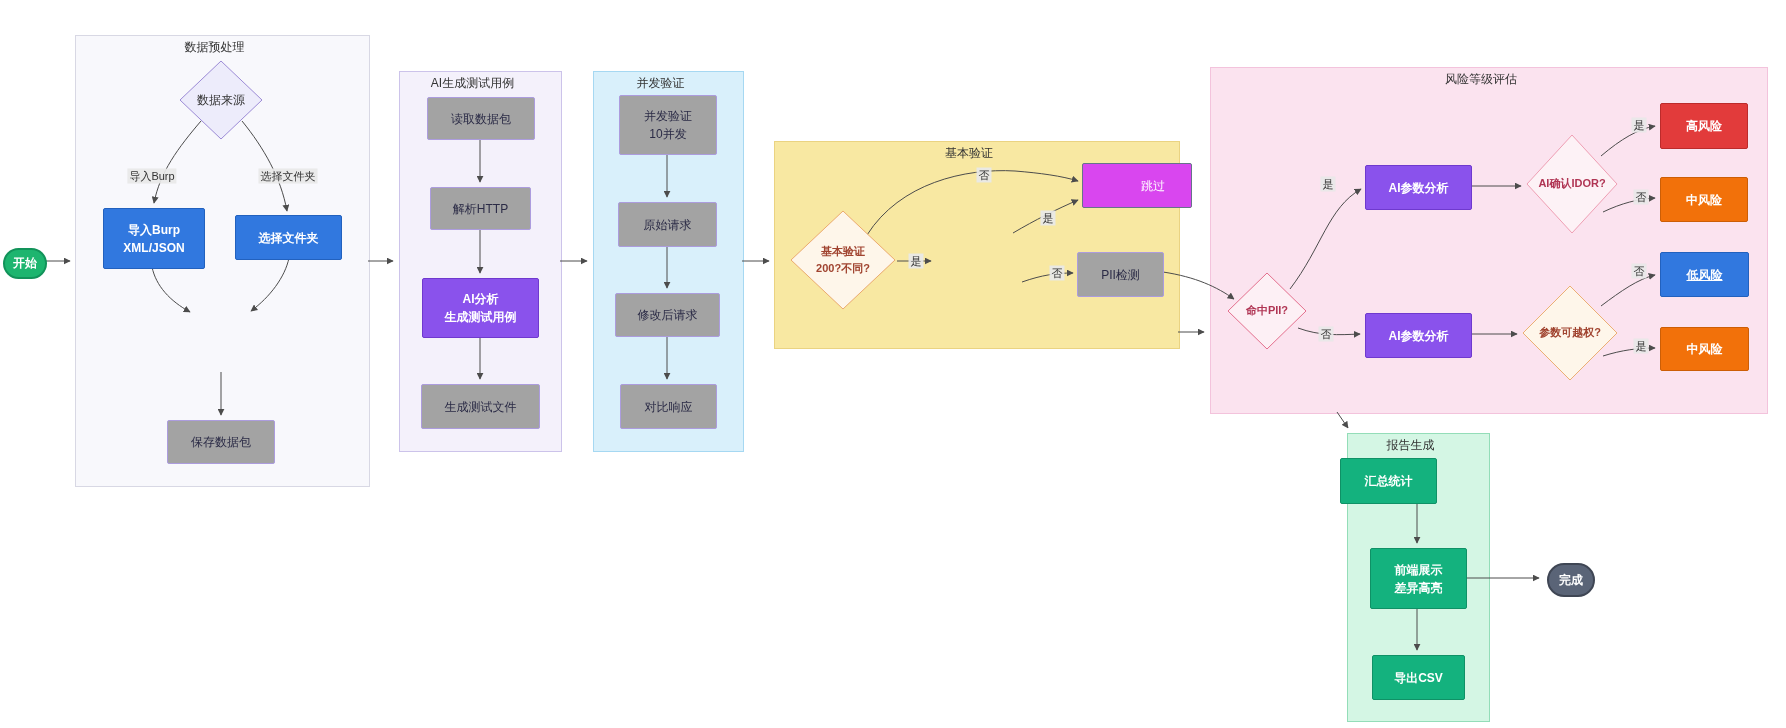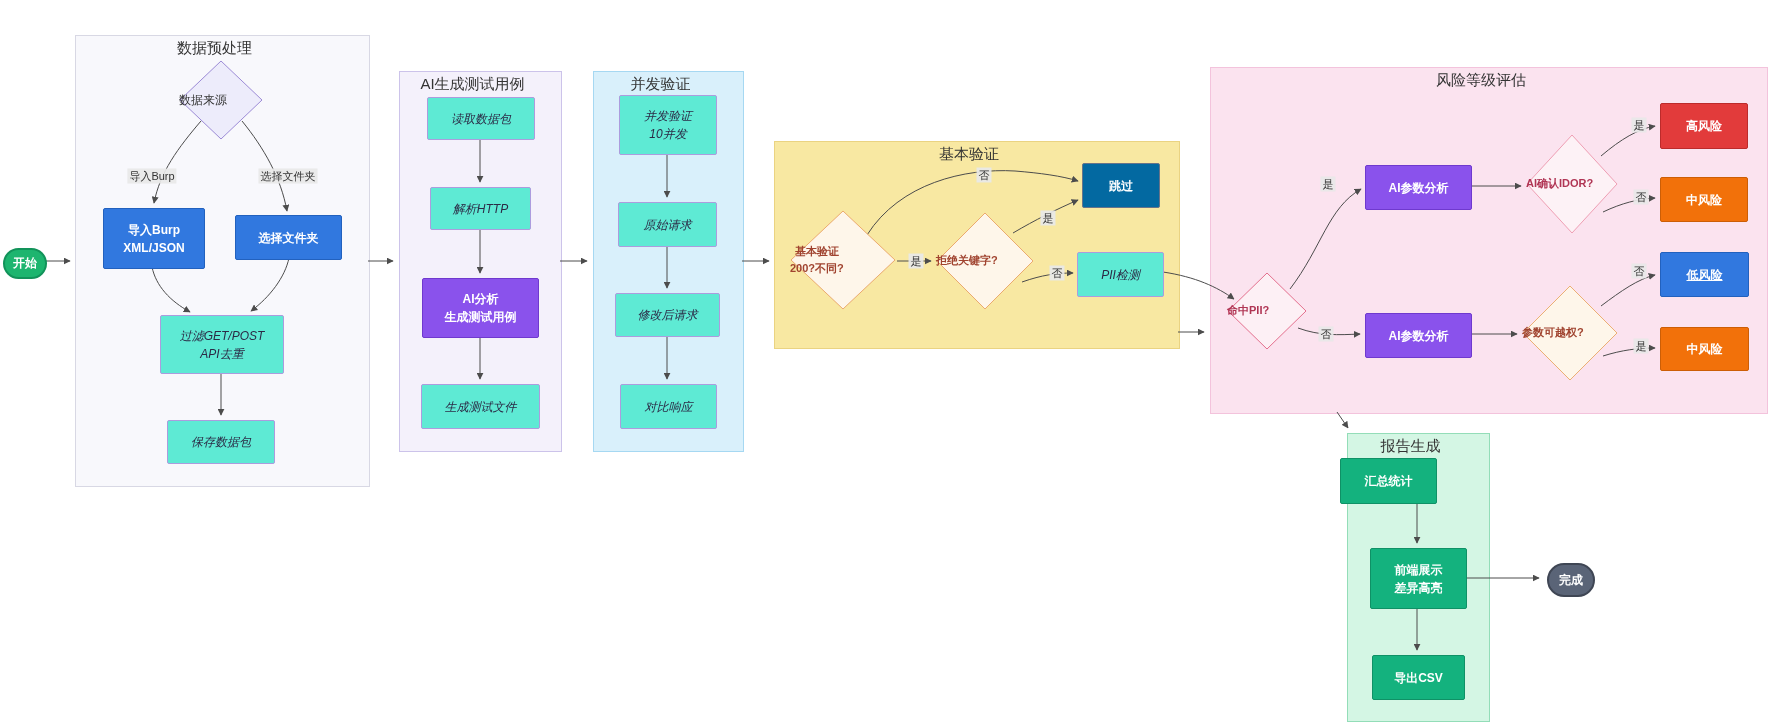--- a/index.html
+++ b/index.html
@@ -2,35 +2,35 @@
 <html><head>
 <meta charset="utf-8">
 <style>
   html,body{margin:0;padding:0;background:#fff;}
   #canvas{
     position:relative; width:1786px; height:728px; background:#ffffff;
     font-family:"Liberation Sans","DejaVu Sans",sans-serif; overflow:hidden;
   }
   .grp{position:absolute; z-index:0; border:1px solid;}
   .gtitle{position:absolute; top:3px; left:0; right:16px; text-align:center;
-          font-size:15px; color:#333; z-index:2;}
+          font-size:12px; color:#333; z-index:2;}
   #edges{position:absolute; left:0; top:0; z-index:1; pointer-events:none;}
   .node{position:absolute; z-index:2; display:flex; align-items:center; justify-content:center;
         text-align:center; font-size:12px; color:#2b2b46; border:1px solid;
         white-space:pre-line; line-height:1.5; border-radius:2px;}
-  .lav{background:#5eead4; border-color:#AC9CDE;font-style:italic;}
+  .lav{background:#a3a3a3; border-color:#AC9CDE;}
   .blue{background:#3178DF; border-color:#2261BE; color:#fff; font-weight:bold;}
   .purple{background:#8A52EC; border-color:#6F39CE; color:#fff; font-weight:bold;}
   .greenn{background:#14B27E; border-color:#0F9166; color:#fff; font-weight:bold;}
   .redn{background:#E23B3B; border-color:#BC2B2B; color:#fff; font-weight:bold;text-align:center;}
   .orangen{background:#F2710A; border-color:#CC5E06; color:#fff; font-weight:bold;}
-  .grayn{background:#0369a1; border-color:#66738A; color:#fff; font-weight:bold;}
+  .grayn{background:#d946ef; border-color:#66738A; color:#fff; font-weight:normal;padding-left:32px;}
   .pill{position:absolute; z-index:2; border-radius:999px; display:flex; align-items:center;
         justify-content:center; font-size:12px; font-weight:bold; color:#fff; border:2px solid;}
-  .diamond{position:absolute; z-index:2; display:flex; align-items:center; justify-content:flex-start;}
+  .diamond{position:absolute; z-index:2; display:flex; align-items:center; justify-content:center;}
   .diamond svg{position:absolute; left:0; top:0;}
   .dlbl{position:relative; z-index:1; font-size:11px; font-weight:600; text-align:center;
         white-space:pre-line; line-height:1.55;}
   .elabel{position:absolute; z-index:3; transform:translate(-50%,-50%);
           background:rgba(232,232,232,0.92); font-size:11px; color:#333; padding:0 2px;
           white-space:nowrap;}
 </style>
 </head>
 <body>
 
@@ -103,22 +103,20 @@
 
   <div class="diamond" style="left:179px;top:60px;width:84px;height:80px;">
     <svg width="84" height="80">
       <polygon points="42,1 83,40 42,79 1,40" fill="#EDECFB" stroke="#9C8BD6"></polygon>
     </svg>
     <div class="dlbl" style="color:#333;font-weight:400;font-size:12px;">数据来源</div>
   </div>
   <div class="node blue" style="left:103px;top:208px;width:100px;height:59px;">导入Burp
 XML/JSON</div>
   <div class="node blue" style="left:235px;top:215px;width:105px;height:43px;">选择文件夹</div>
-  <div class="node lav" style="left:160px;top:315px;width:122px;height:57px;">过滤GET/POST
-API去重</div>
   <div class="node lav" style="left:167px;top:420px;width:106px;height:42px;">保存数据包</div>
   <div class="elabel" style="left:152px;top:176px;">导入Burp</div>
   <div class="elabel" style="left:288px;top:176px;">选择文件夹</div>
 
   <div class="node lav" style="left:427px;top:97px;width:106px;height:41px;">读取数据包</div>
   <div class="node lav" style="left:430px;top:187px;width:99px;height:41px;">解析HTTP</div>
   <div class="node purple" style="left:422px;top:278px;width:115px;height:58px;">AI分析
 生成测试用例</div>
   <div class="node lav" style="left:421px;top:384px;width:117px;height:43px;">生成测试文件</div>
 
@@ -127,26 +125,20 @@
   <div class="node lav" style="left:618px;top:202px;width:97px;height:43px;">原始请求</div>
   <div class="node lav" style="left:615px;top:293px;width:103px;height:42px;">修改后请求</div>
   <div class="node lav" style="left:620px;top:384px;width:95px;height:43px;">对比响应</div>
 
   <div class="diamond" style="left:790px;top:210px;width:106px;height:100px;">
     <svg width="106" height="100">
       <polygon points="53,1 105,50 53,99 1,50" fill="#FEF6EA" stroke="#EBAA6E"></polygon>
     </svg>
     <div class="dlbl" style="color:#A0432F;">基本验证
 200?不同?</div>
-  </div>
-  <div class="diamond" style="left:936px;top:212px;width:98px;height:98px;">
-    <svg width="98" height="98">
-      <polygon points="49,1 97,49 49,97 1,49" fill="#FEF6EA" stroke="#EBAA6E"></polygon>
-    </svg>
-    <div class="dlbl" style="color:#A0432F;">拒绝关键字?</div>
   </div>
   <div class="node grayn" style="left:1082px;top:163px;width:76px;height:43px;">跳过</div>
   <div class="node lav" style="left:1077px;top:252px;width:85px;height:43px;">PII检测</div>
   <div class="elabel" style="left:916px;top:261px;">是</div>
   <div class="elabel" style="left:984px;top:175px;">否</div>
   <div class="elabel" style="left:1048px;top:218px;">是</div>
   <div class="elabel" style="left:1057px;top:273px;">否</div>
 
   <div class="diamond" style="left:1227px;top:272px;width:80px;height:78px;">
     <svg width="80" height="78">

